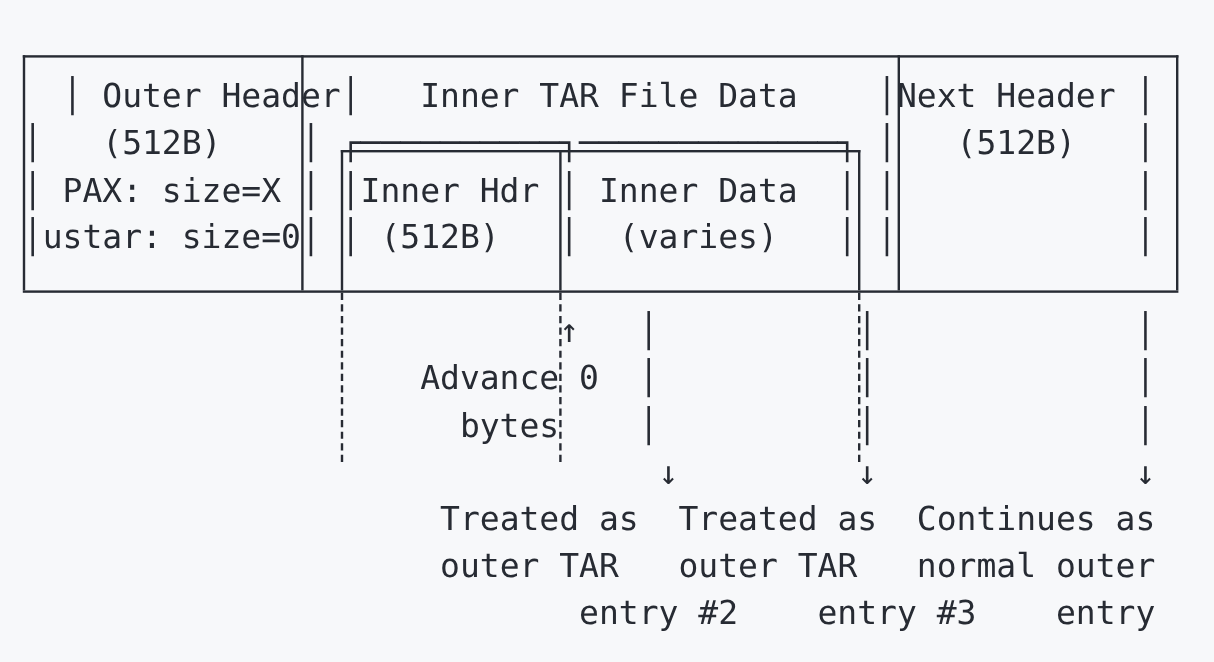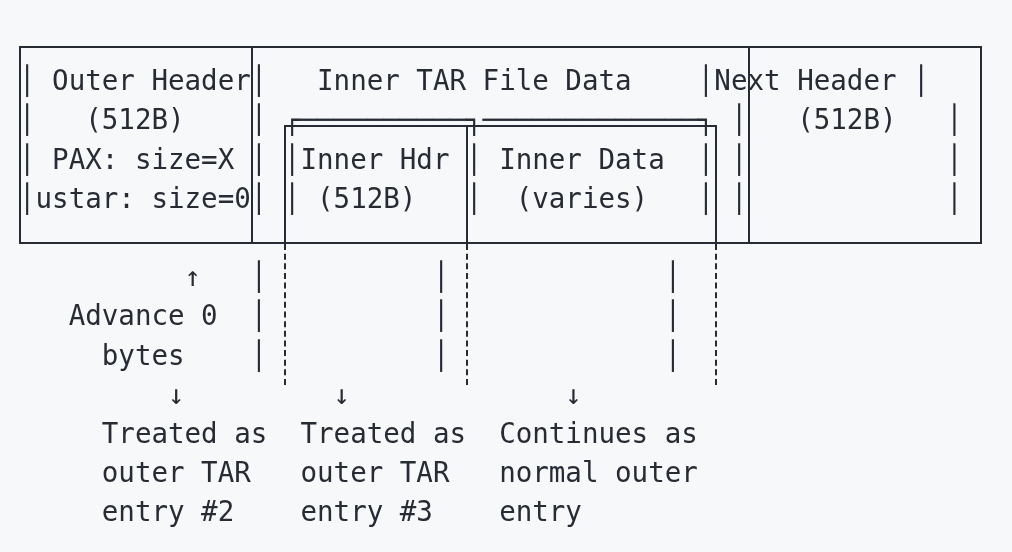--- a/index.html
+++ b/index.html
@@ -19,20 +19,21 @@
     left: 19px;
     top: 22px;
     margin: 0;
     padding: 0;
     font-family: "DejaVu Sans Mono", "Liberation Mono", monospace;
     font-size: 27.5px;
     line-height: 39.2px;
     letter-spacing: 0px;
     color: #272b33;
     white-space: pre;
+    text-align: right;
     -webkit-font-smoothing: antialiased;
   }
   #diagram .row {
     display: block;
     height: 39.2px;
     white-space: pre;
   }
 </style>
 </head>
 <body style="background: rgb(247, 248, 250);">

